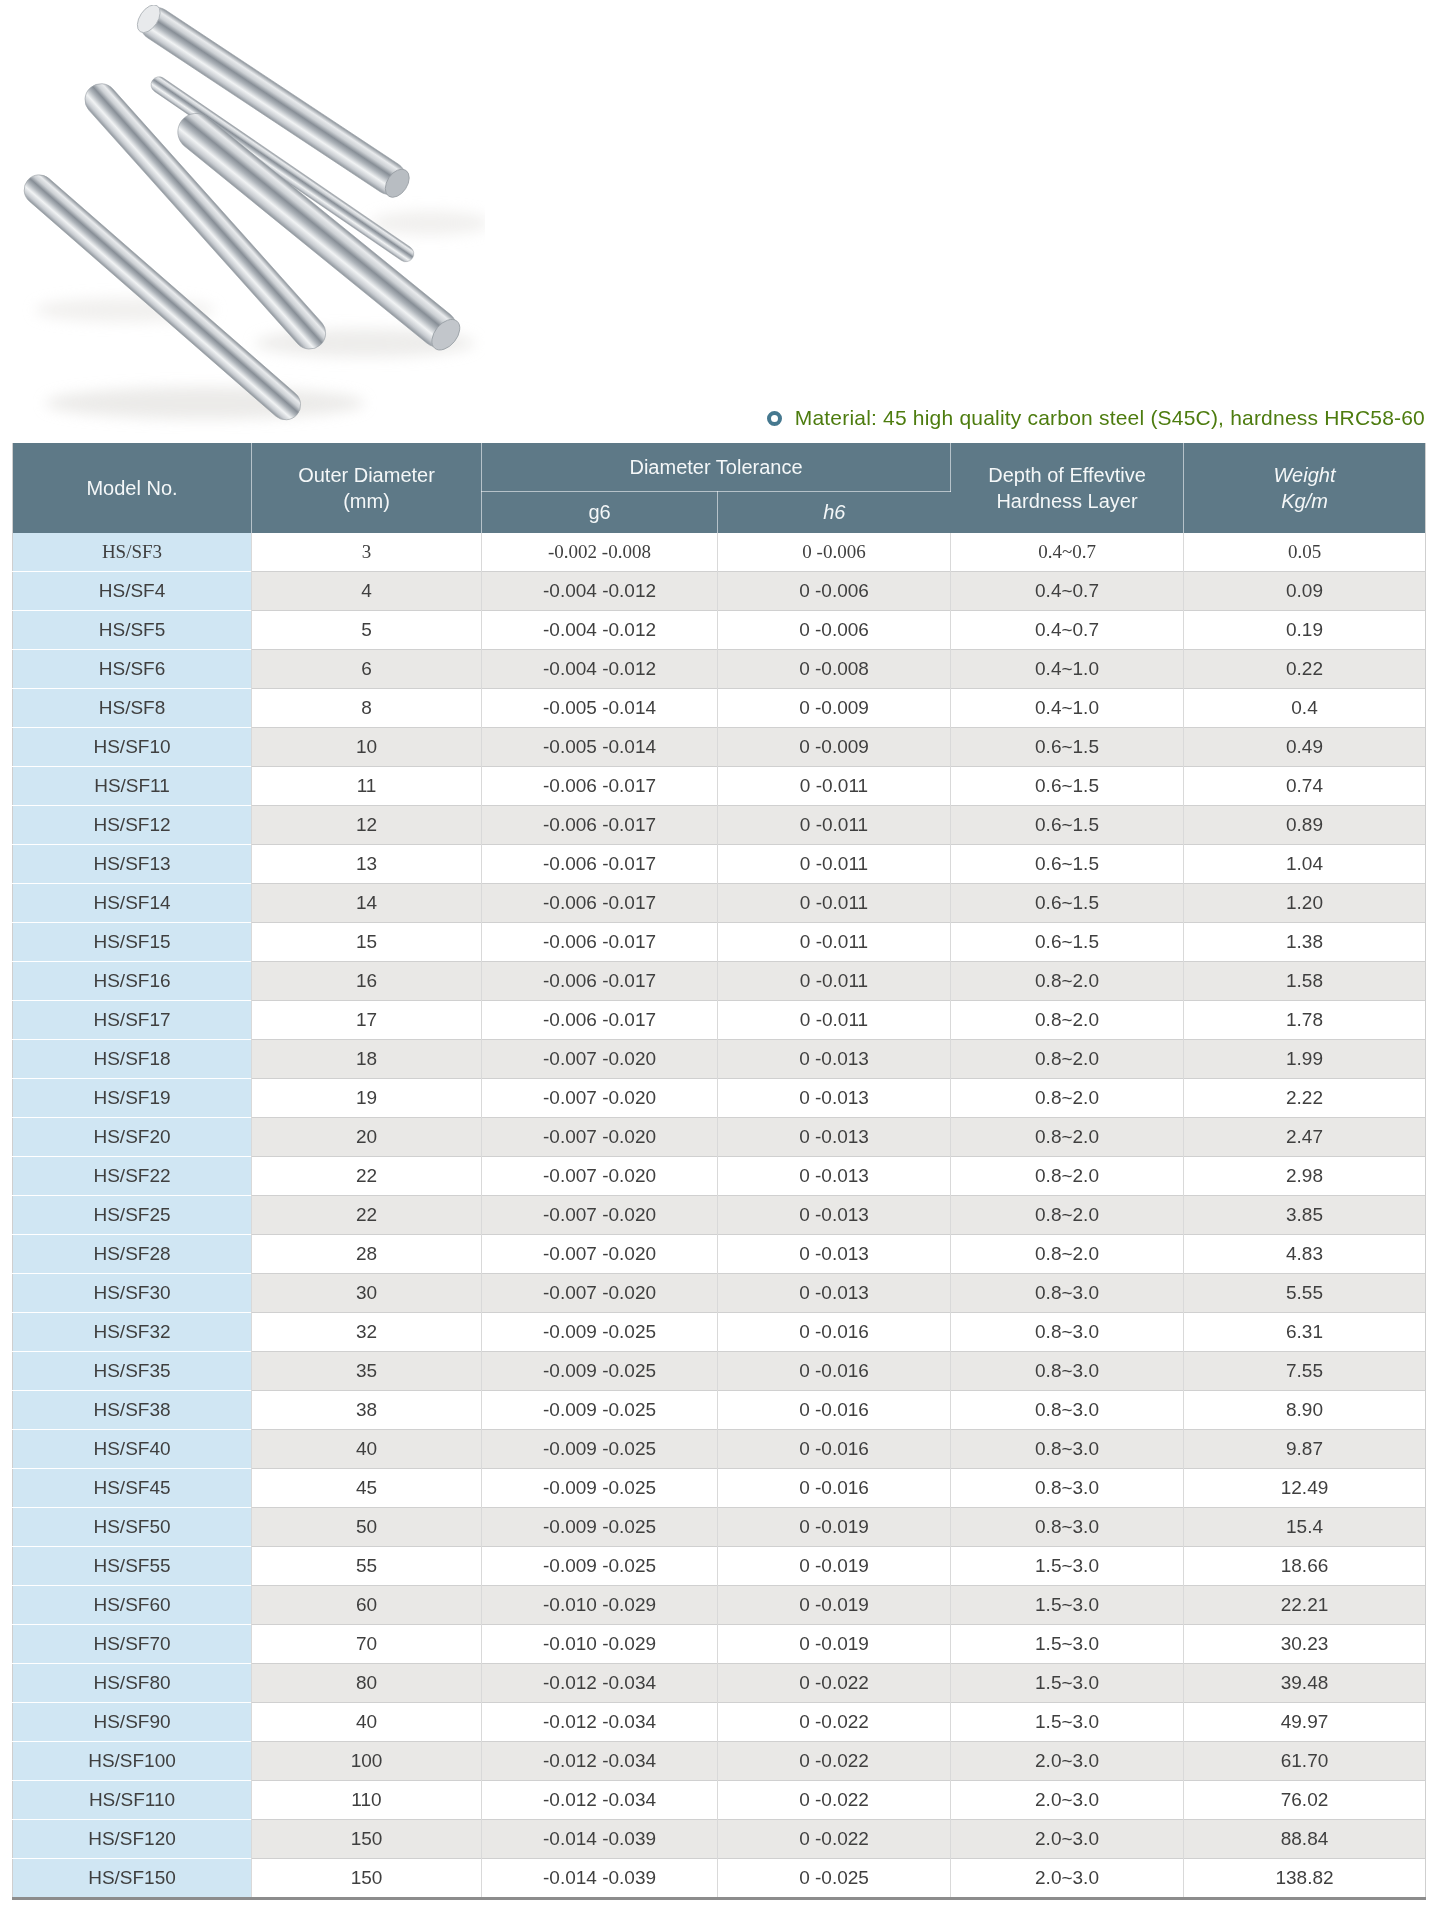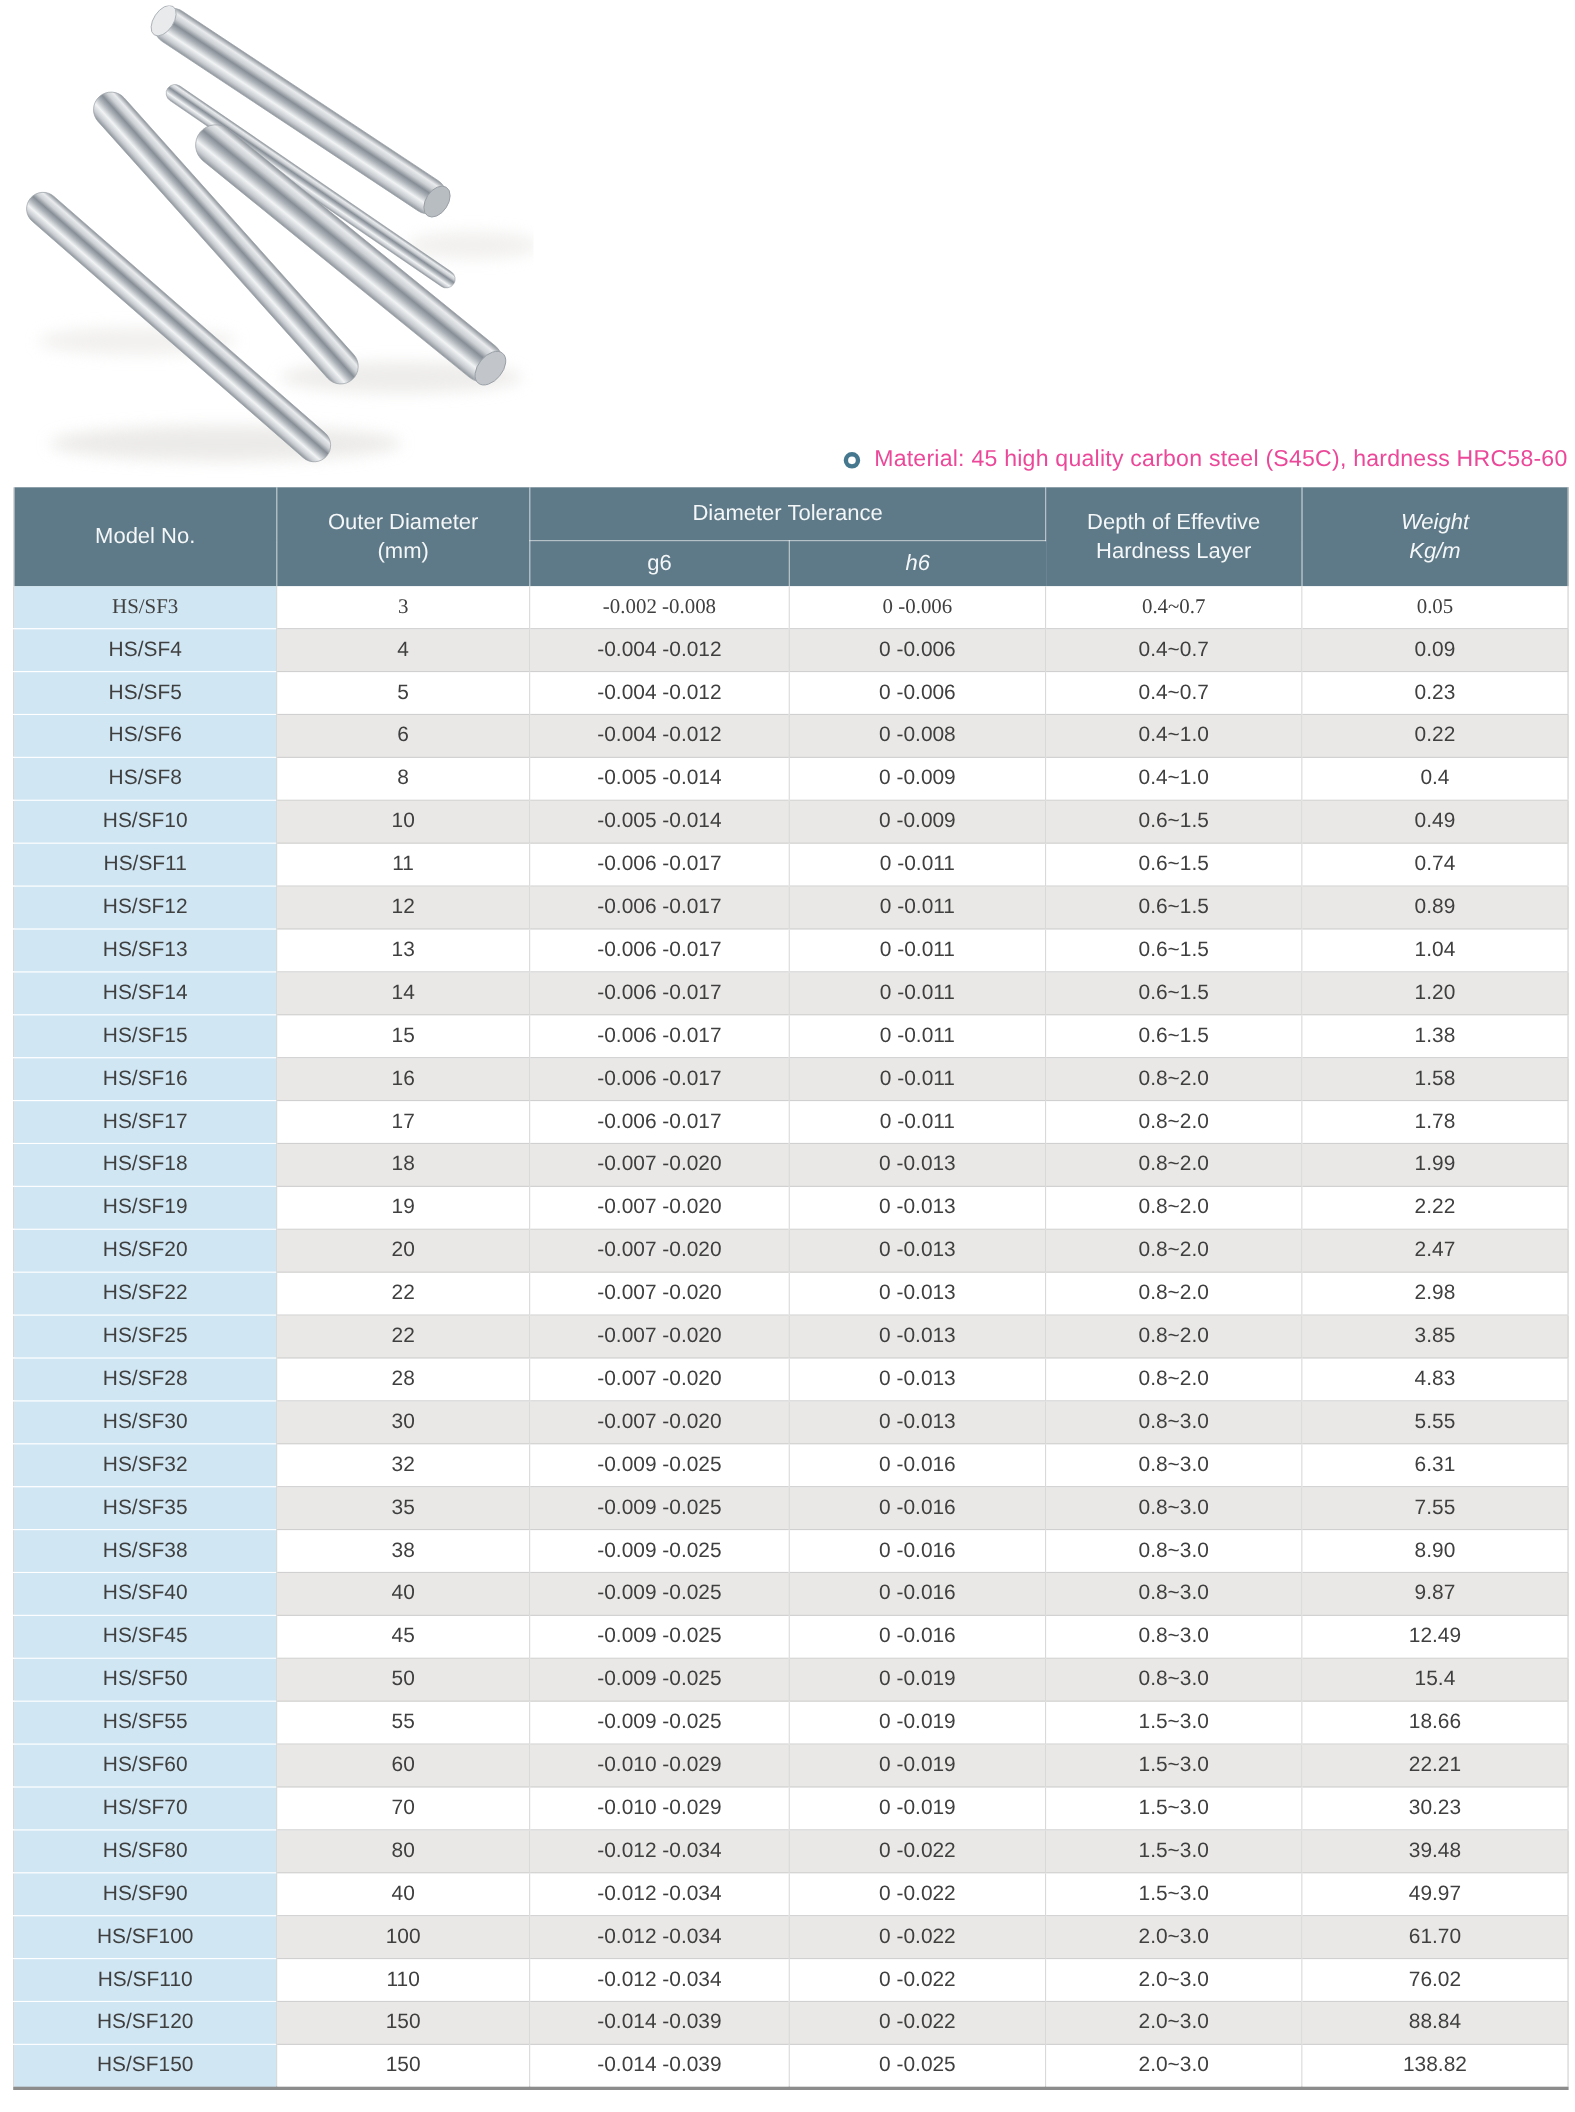--- a/index.html
+++ b/index.html
@@ -6,21 +6,21 @@
   body{
     width:1432px;height:1920px;position:relative;background:#ffffff;
     font-family:"Liberation Sans", sans-serif;overflow:hidden;
   }
   
   .photo-wrap{position:absolute;left:15px;top:5px;width:470px;height:430px;}
   
   .note{
     position:absolute;left:12px;top:406px;width:1413px;
     display:flex;justify-content:flex-end;align-items:center;gap:13px;
-    font-size:21px;color:#ec4899;letter-spacing:0.2px;
+    font-size:21px;color:#4d7c0f;letter-spacing:0.2px;
   }
   .bullet{
     width:15px;height:15px;border-radius:50%;
     border:4.5px solid #45788f;background:#ffffff;box-sizing:border-box;
     flex:0 0 auto;
   }
   
   table.spec{
     position:absolute;left:12px;top:443px;width:1413px;
     border-collapse:collapse;table-layout:fixed;
@@ -157,21 +157,21 @@
         <td>0 -0.006</td>
         <td>0.4~0.7</td>
         <td>0.09</td>
       </tr>
       <tr>
         <td>HS/SF5</td>
         <td>5</td>
         <td>-0.004 -0.012</td>
         <td>0 -0.006</td>
         <td>0.4~0.7</td>
-        <td>0.23</td>
+        <td>0.19</td>
       </tr>
       <tr>
         <td>HS/SF6</td>
         <td>6</td>
         <td>-0.004 -0.012</td>
         <td>0 -0.008</td>
         <td>0.4~1.0</td>
         <td>0.22</td>
       </tr>
       <tr>

